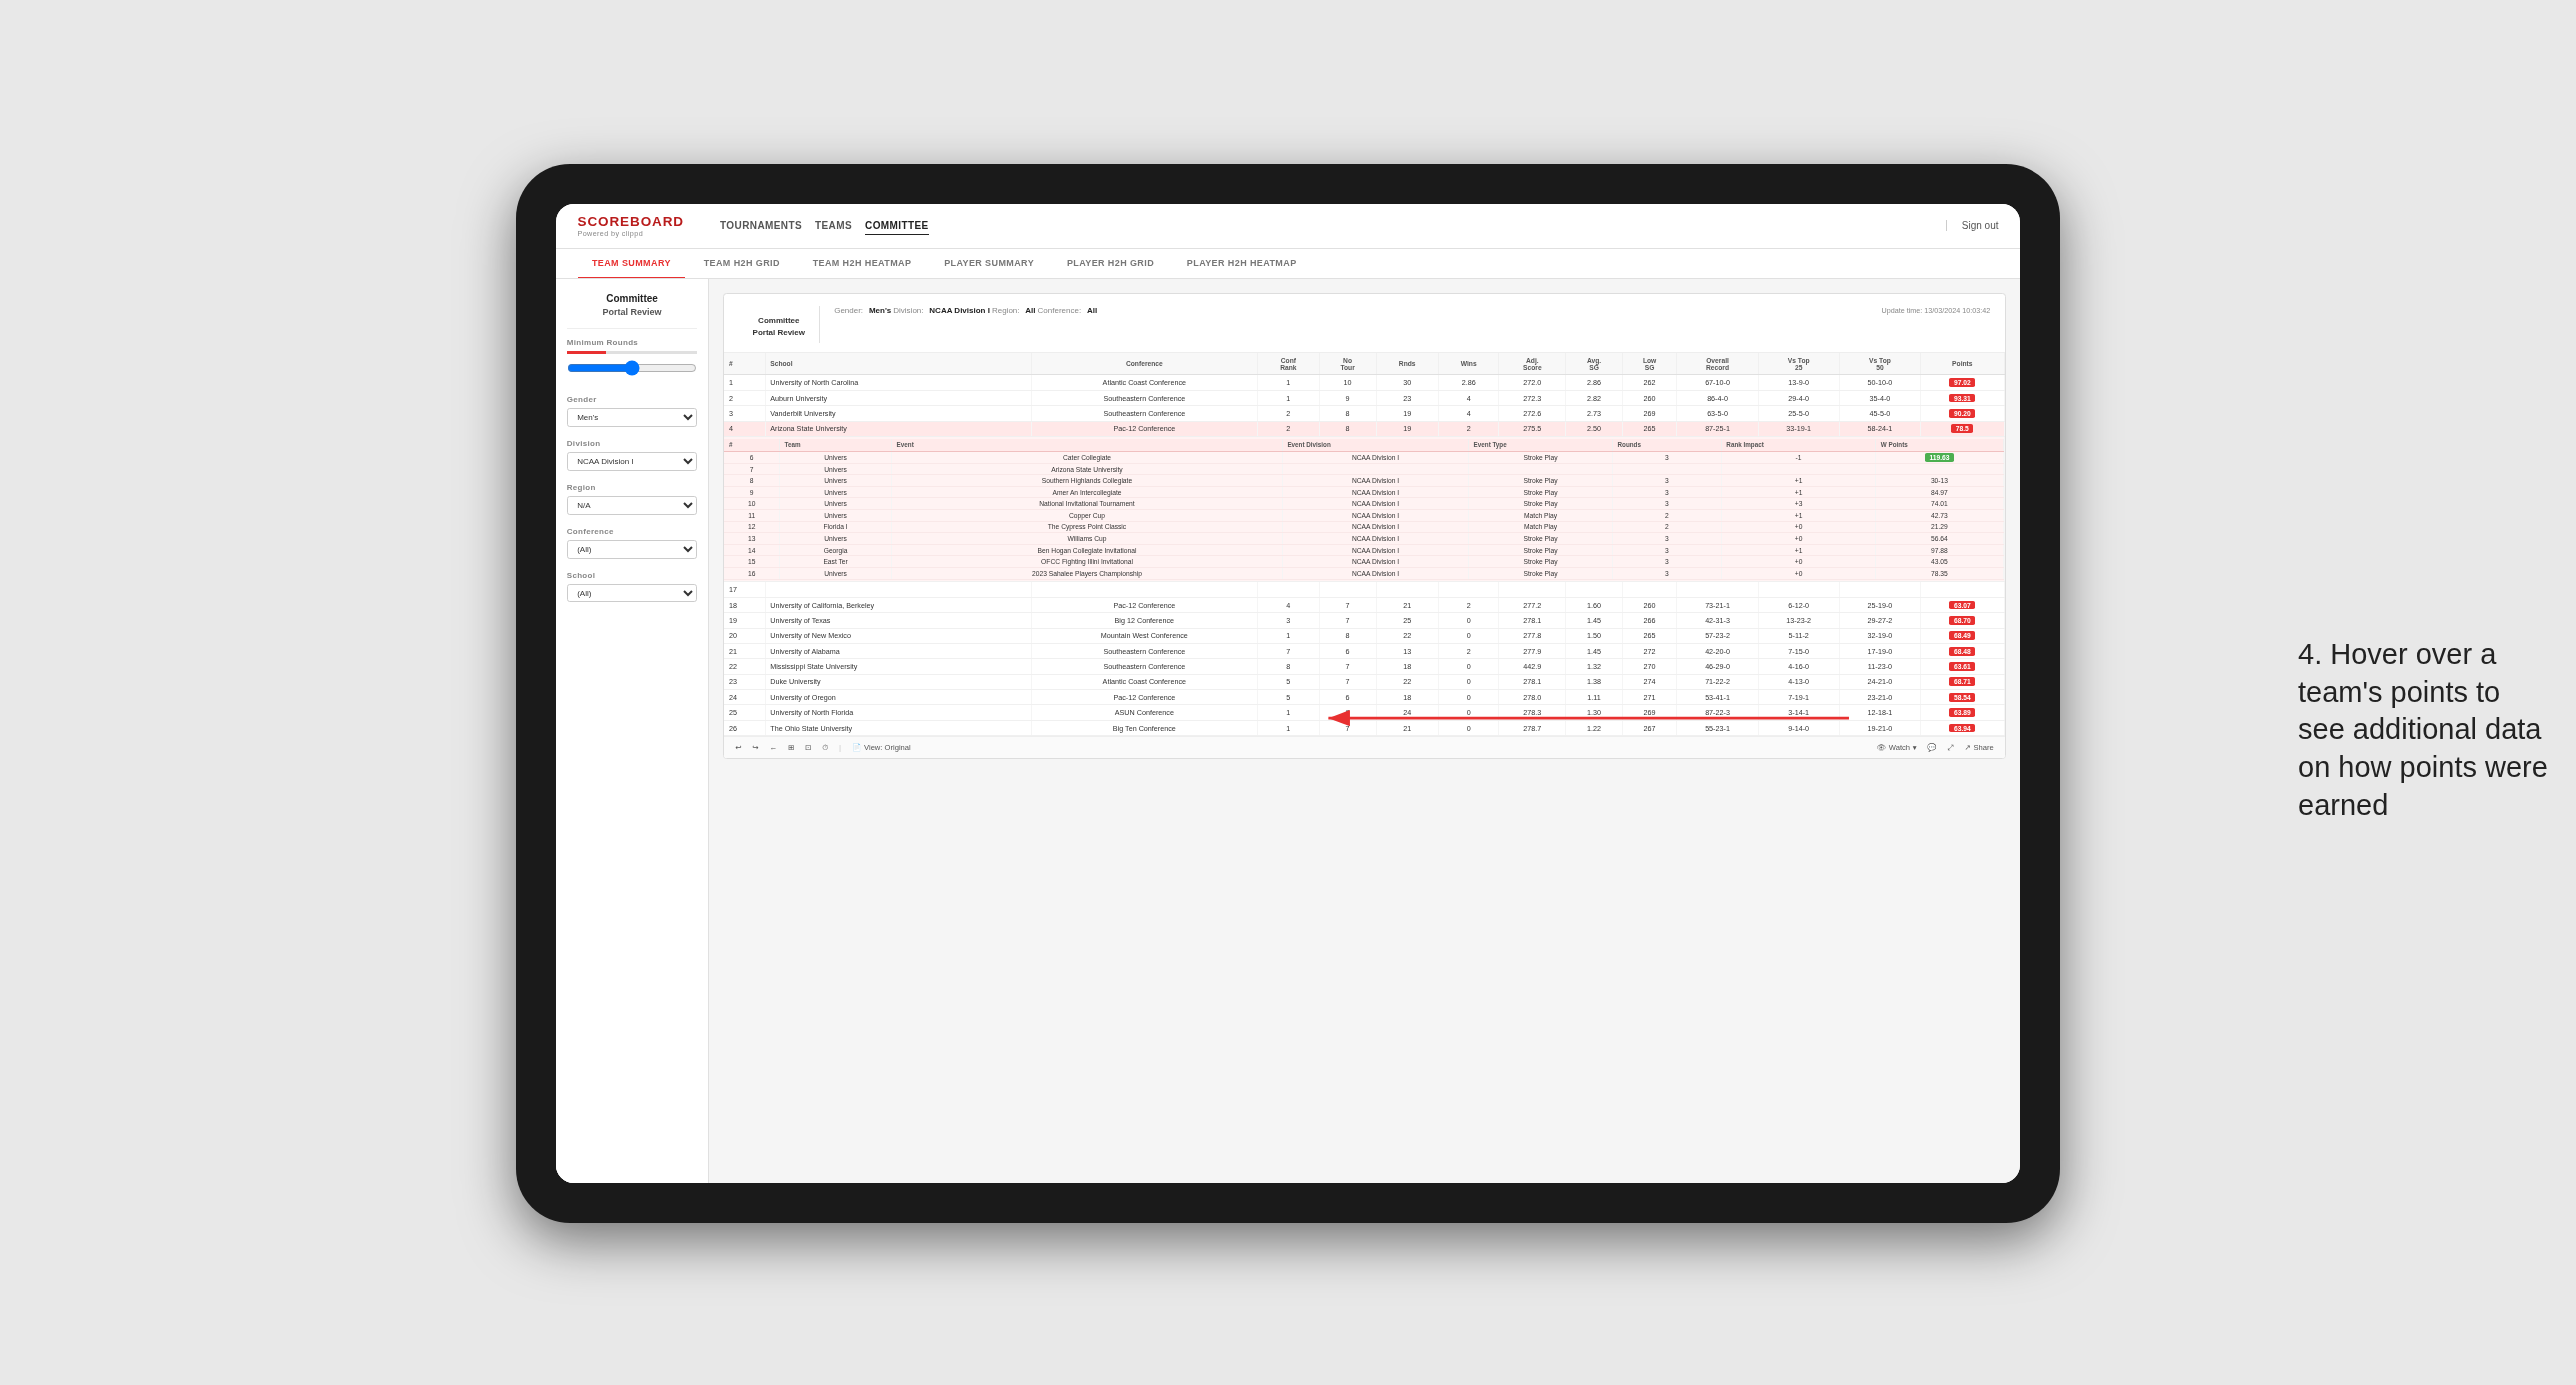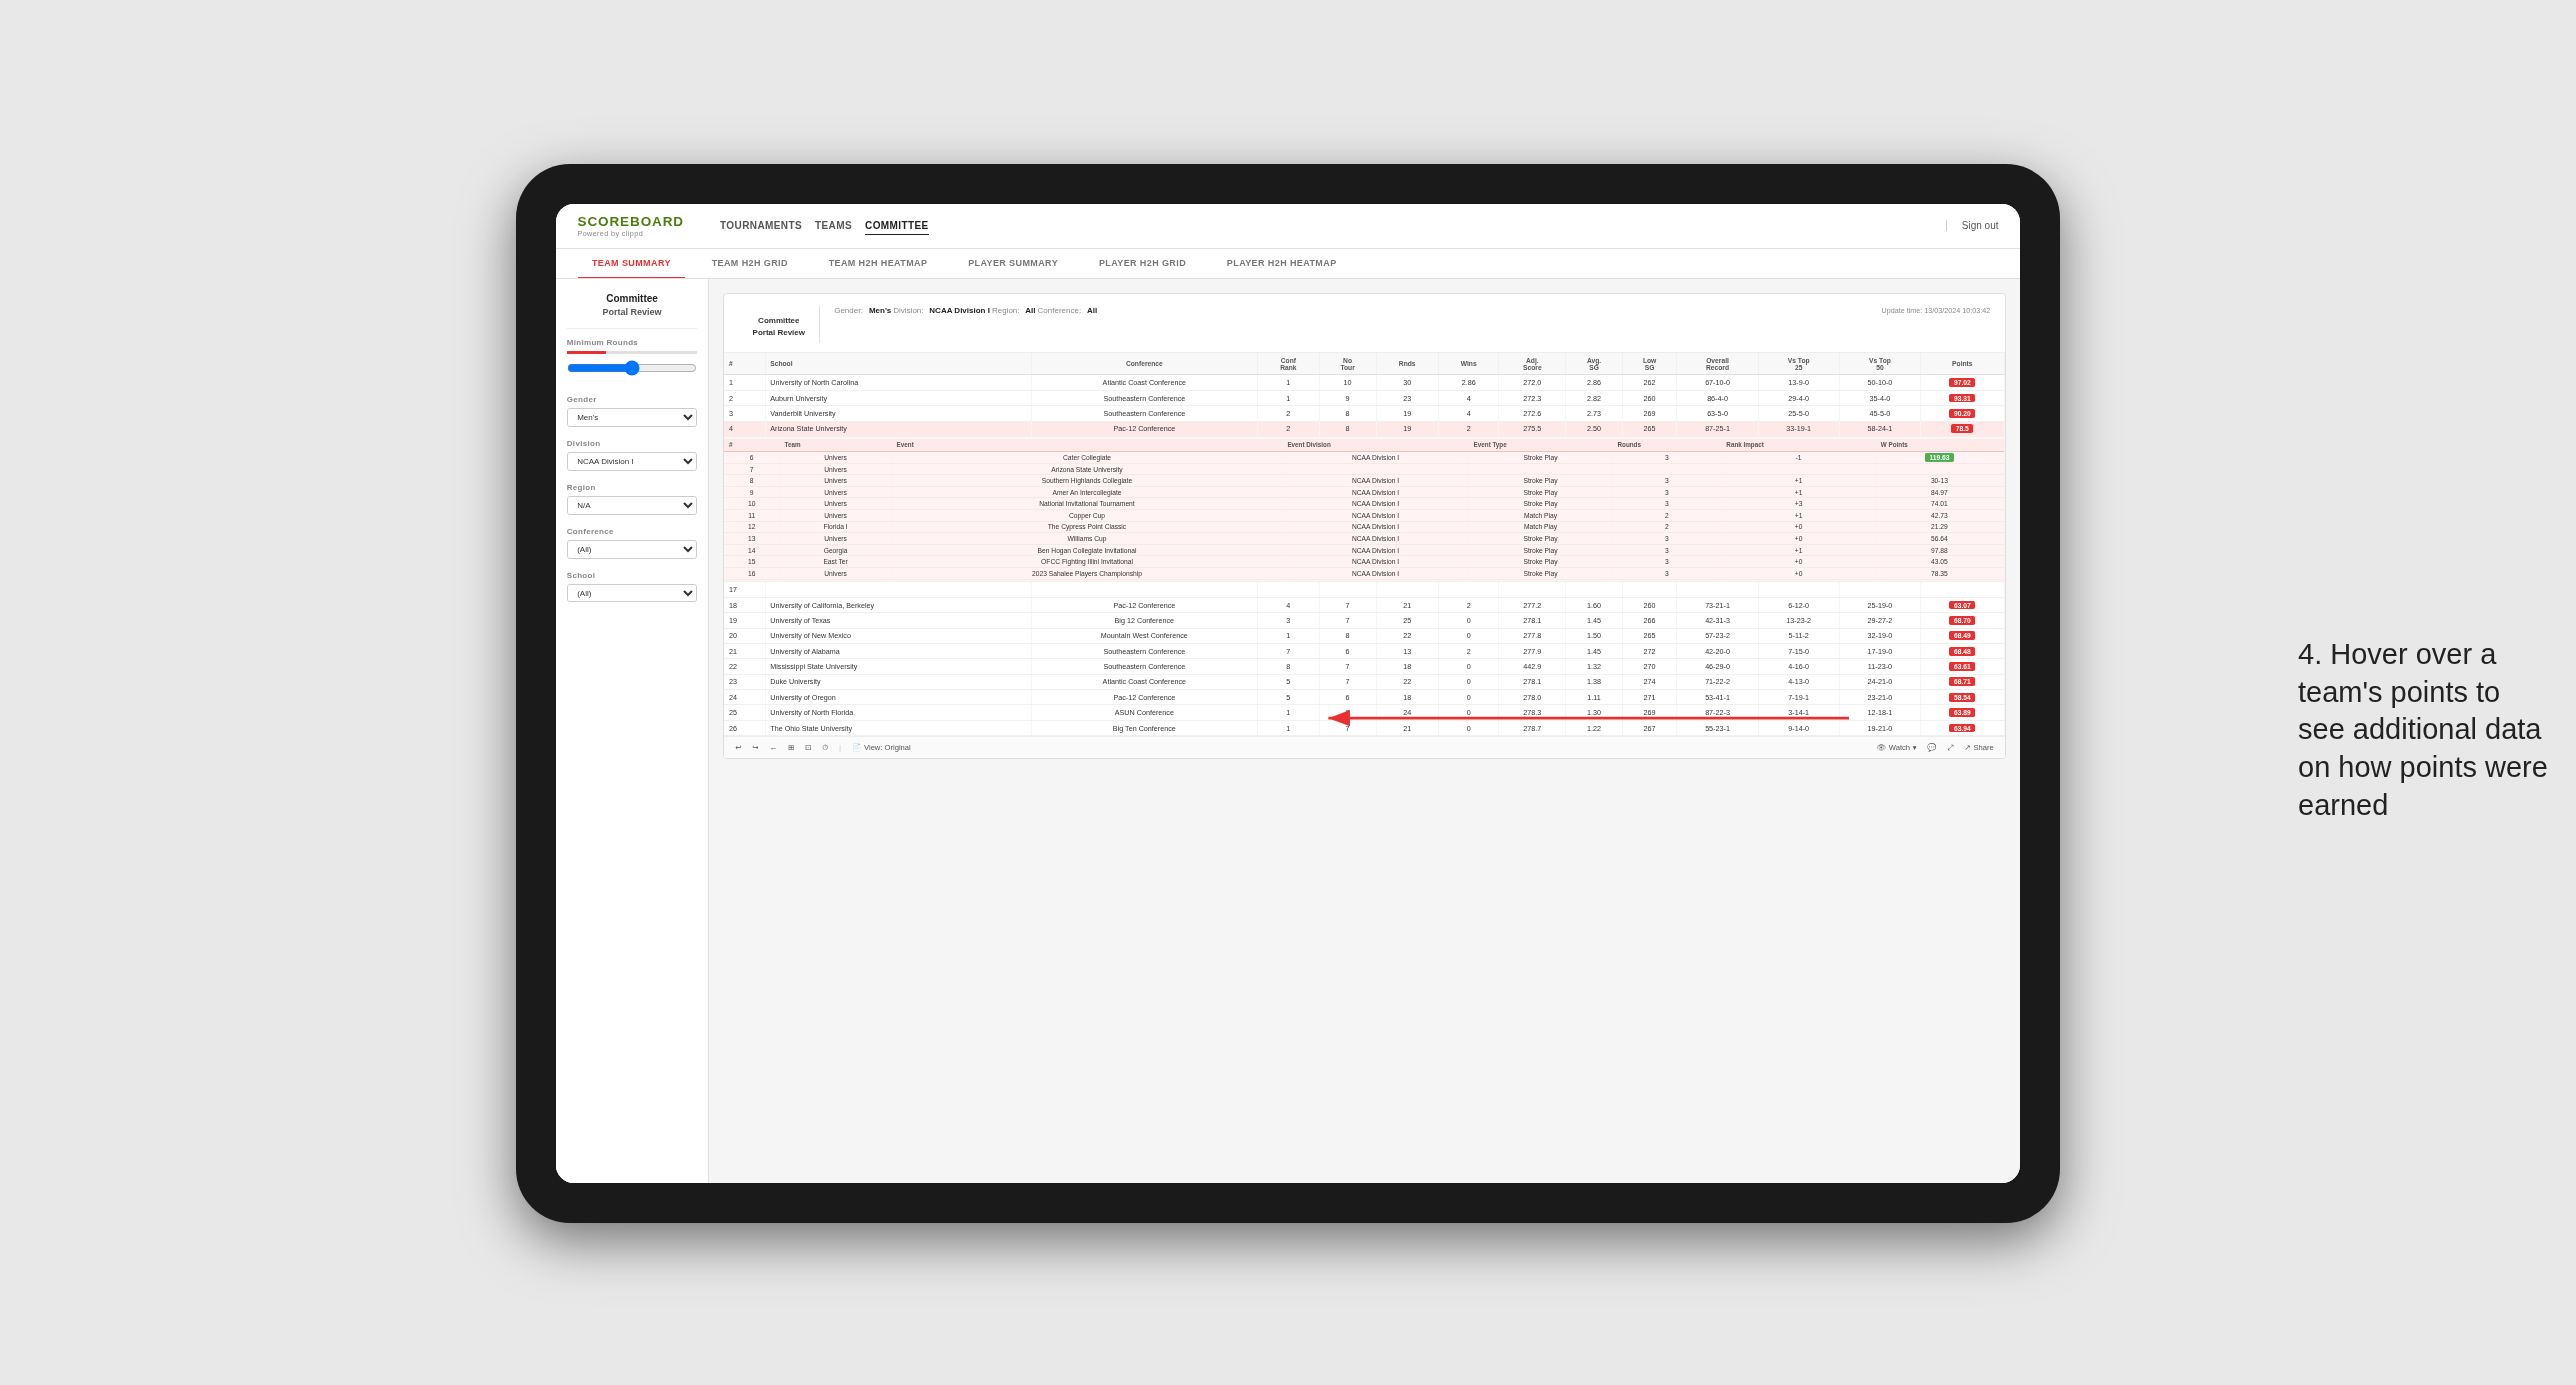--- a/index.html
+++ b/index.html
@@ -47,21 +47,21 @@
     .logo-area {
       display: flex;
       flex-direction: column;
       margin-right: 36px;
     }
 
     .logo-text {
       font-size: 13.5px;
       font-weight: 900;
       letter-spacing: 0.9px;
-      color: #4d7c0f;
+      color: #b91c1c;
     }
 
     .logo-sub {
       font-size: 7.2px;
       color: #888;
       letter-spacing: 0.4px;
     }
 
     .main-nav {
       display: flex;
@@ -87,21 +87,21 @@
       font-size: 10px;
       color: #555;
       cursor: pointer;
       border-left: 0.9px solid #ccc;
       padding-left: 14.4px;
     }
 
     
     .sub-nav {
       display: flex;
-      gap: 12px;
+      gap: 4px;
       padding: 0 21.5px;
       background: #fff;
       border-bottom: 1.8px solid #e0e0e0;
     }
 
     .sub-nav-item {
       font-size: 9px;
       font-weight: 600;
       color: #777;
       cursor: pointer;

